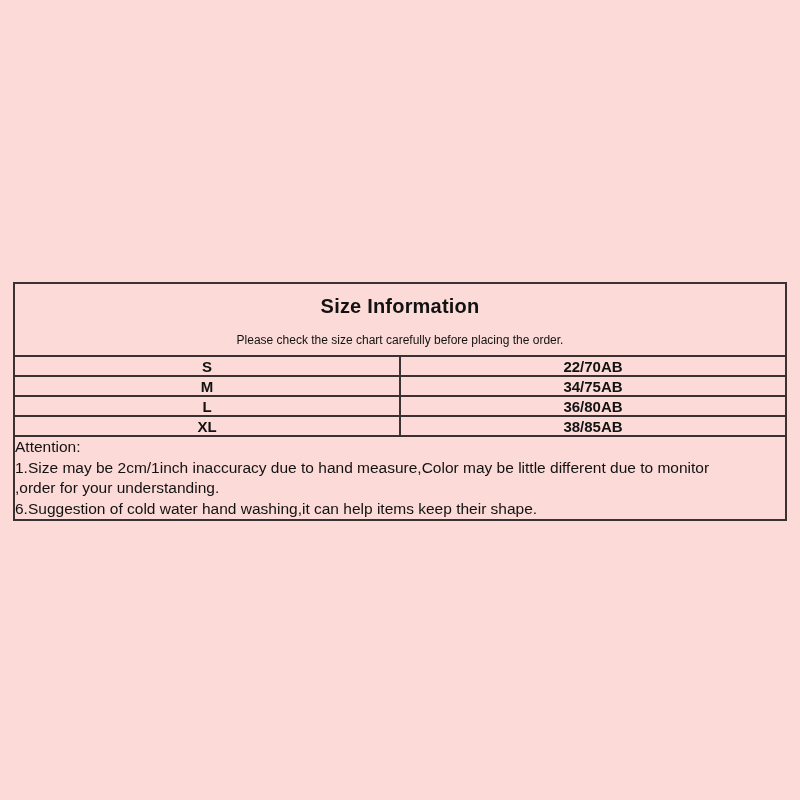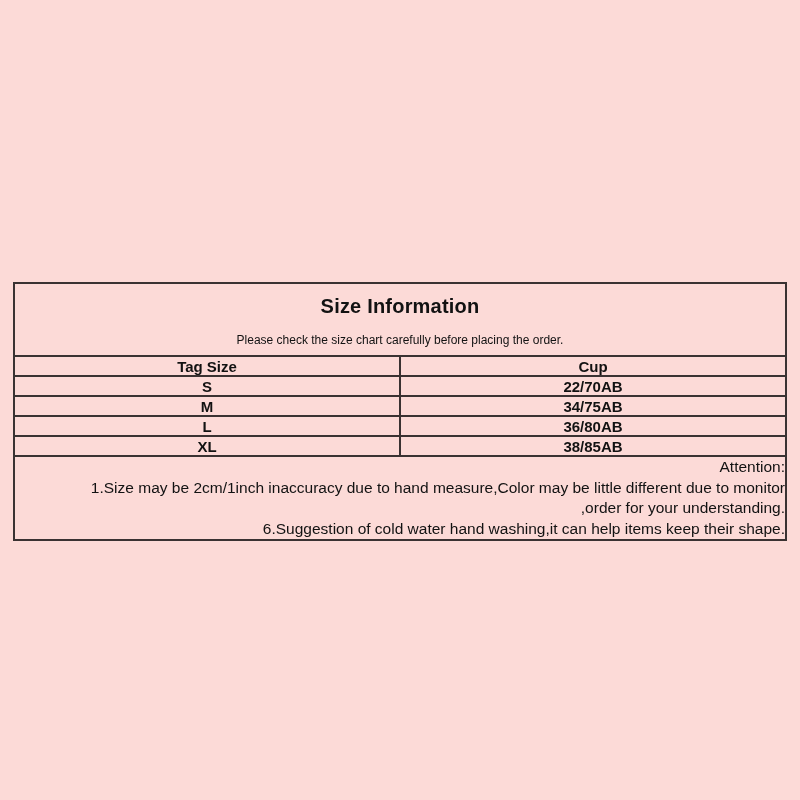--- a/index.html
+++ b/index.html
@@ -60,43 +60,39 @@
   .data-row td {
     height: 18px;
     font-size: 15px;
     font-weight: bold;
     text-align: center;
     vertical-align: middle;
   }
   .attention-cell {
     height: 80px;
     vertical-align: top;
-    text-align: right;
+    text-align: left;
     padding: 2px 4px 0 3px;
   }
   .attention-line {
     font-size: 15.5px;
     line-height: 20.5px;
     white-space: nowrap;
   }
 </style>
 </head>
 <body>
 
 <table class="size-table">
   <tbody>
     <tr>
       <td class="title-cell" colspan="2">
         <div class="title">Size Information</div>
         <div class="subtitle">Please check the size chart carefully before placing the order.</div>
       </td>
-    </tr>
-    <tr class="header-row">
-      <th>Tag Size</th>
-      <th>Cup</th>
     </tr>
     <tr class="data-row">
       <td>S</td>
       <td>22/70AB</td>
     </tr>
     <tr class="data-row">
       <td>M</td>
       <td>34/75AB</td>
     </tr>
     <tr class="data-row">

